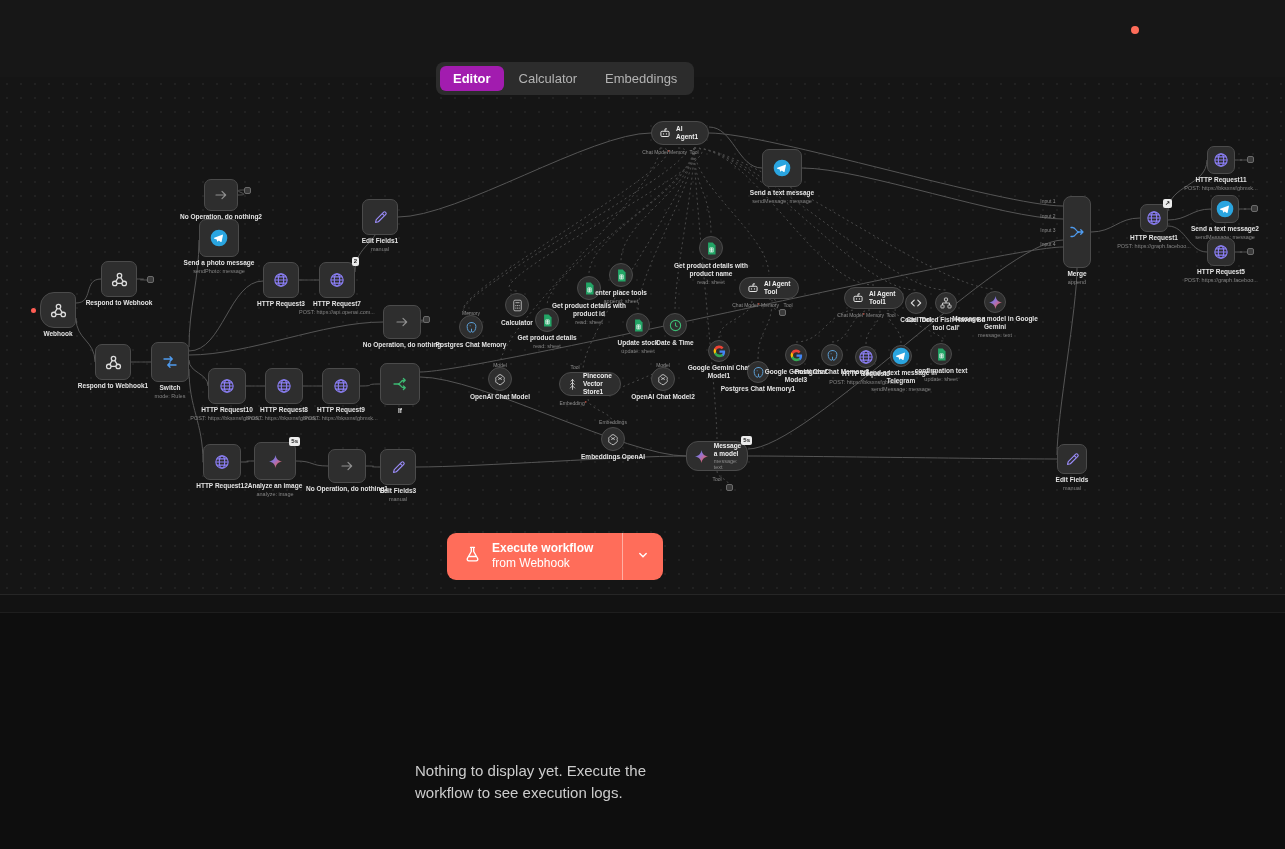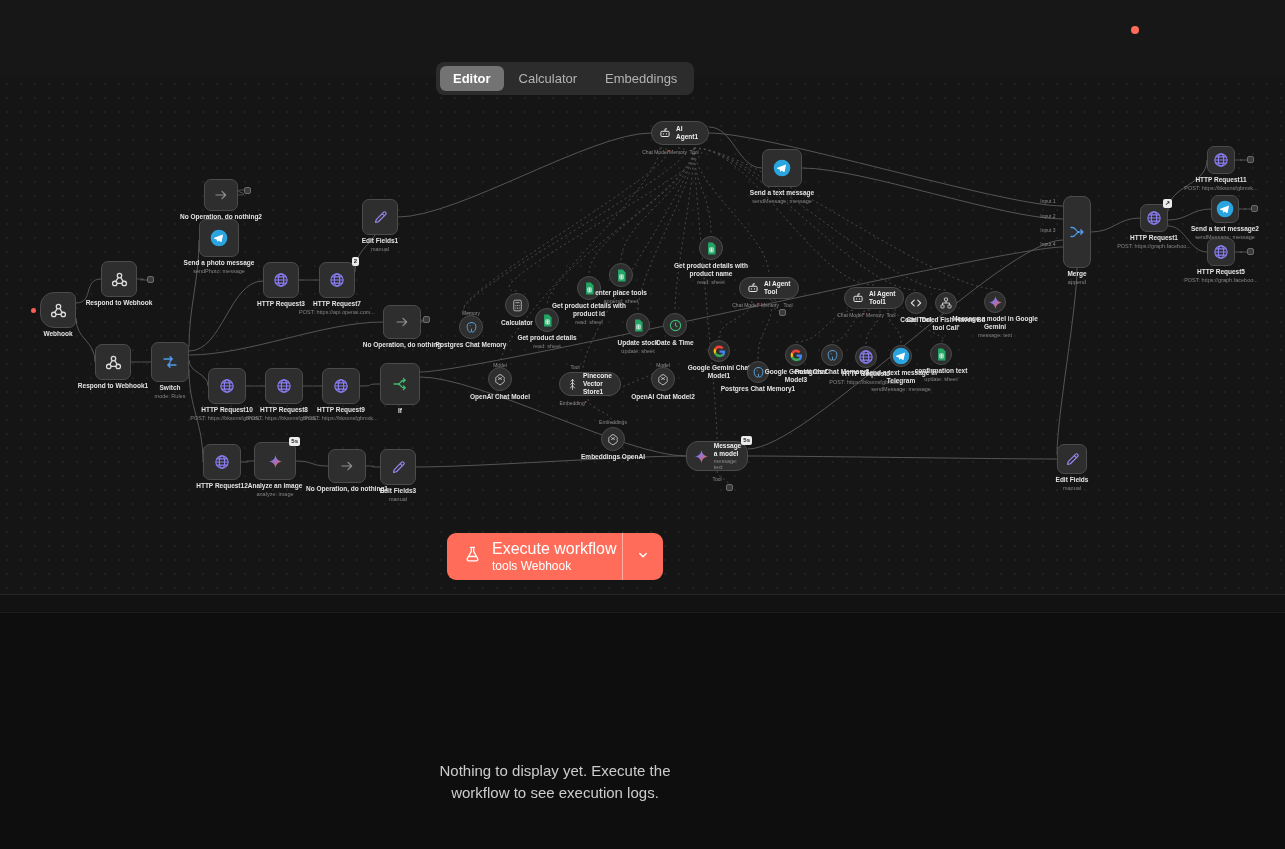--- a/index.html
+++ b/index.html
@@ -14,27 +14,27 @@
     background:#2a2a2a;border:1px solid #3a3a3a;border-radius:6px;color:#f0f0f0;
     font-size:13px;font-weight:700;display:flex;align-items:center;cursor:pointer;}
   .publish-dot{position:absolute;right:146px;top:26px;width:8px;height:8px;border-radius:50%;background:#ff6d5a;z-index:6;}
   .saved-label{position:absolute;right:88px;top:37px;color:#8e8e8e;font-size:13px;}
   .history-btn{position:absolute;right:35px;top:34px;width:20px;height:20px;cursor:pointer;}
   .history-btn svg{width:100%;height:100%;}
   
   .tabbar{position:absolute;left:436px;top:62px;z-index:6;background:#2c2c2c;border-radius:8px;
     padding:4px;display:flex;gap:2px;}
   .tab{padding:5px 13px;border-radius:6px;font-size:13px;color:#b3b3b3;cursor:pointer;white-space:nowrap;}
-  .tab.active{background:#737373;color:#ffffff;font-weight:700;}
+  .tab.active{background:#a21caf;color:#ffffff;font-weight:700;}
   
   .canvas{position:absolute;left:0;top:77px;width:1285px;height:517px;background:#151515;
     background-image:radial-gradient(circle,#212121 1px,transparent 1px);background-size:14px 14px;}
   .divider1{position:absolute;left:0;top:594px;width:1285px;height:17px;background:#121212;border-top:1px solid #262626;border-bottom:1px solid #242424;}
   .logs-panel{position:absolute;left:0;top:612px;width:1285px;height:237px;background:#0e0e0e;border-top:1px solid #1e1e1e;}
-  .empty-msg{position:absolute;left:415px;top:760px;width:280px;text-align:center;
+  .empty-msg{position:absolute;left:415px;top:760px;width:280px;text-align:left;
     color:#cccccc;font-size:15px;line-height:1.45;}
   
   #edges{position:absolute;left:0;top:0;width:1285px;height:849px;z-index:1;pointer-events:none;}
   
   .node{position:absolute;z-index:2;background:#2e2e2e;border:1px solid #4b4b4b;
     display:flex;align-items:center;justify-content:center;cursor:pointer;box-sizing:border-box;}
   .node.sq{border-radius:7px;}
   .node.trigger{border-radius:14px 7px 7px 14px;}
   .node.round{border-radius:50%;}
   .node.wide{border-radius:12px;flex-direction:row;gap:4px;padding:0 6px;}
@@ -50,21 +50,21 @@
   .badge{position:absolute;top:-6px;right:-5px;background:#ececec;color:#181818;
     font-size:6px;font-weight:700;line-height:9px;height:9px;padding:0 2px;border-radius:2px;z-index:4;}
   .endpoint{position:absolute;width:7px;height:7px;border-radius:2px;background:#3a3a3a;border:1px solid #6b6b6b;z-index:2;box-sizing:border-box;}
   .port-label{position:absolute;transform:translateX(-50%);color:#8d8d8d;font-size:5px;white-space:nowrap;z-index:3;pointer-events:none;}
   .port-label .red{color:#ff6d5a;}
   .red-mark{position:absolute;width:5px;height:5px;border-radius:50%;background:#ff5d54;z-index:3;}
   
   .exec-btn{position:absolute;left:447px;top:533px;width:216px;height:47px;background:#ff6d5a;
     border-radius:9px;display:flex;align-items:center;z-index:6;color:#fff;cursor:pointer;}
   .exec-main{display:flex;align-items:center;gap:10px;padding-left:16px;flex:1;}
-  .exec-text .t1{font-size:16px;font-weight:400;line-height:1.15;}
+  .exec-text .t1{font-size:12px;font-weight:700;line-height:1.15;}
   .exec-text .t2{font-size:12px;font-weight:400;line-height:1.2;}
   .exec-sep{width:1px;height:47px;background:rgba(255,255,255,.45);}
   .exec-caret{width:40px;display:flex;align-items:center;justify-content:center;cursor:pointer;}
 </style>
 </head>
 <body>
 
 <div class="canvas"></div>
 <svg id="edges" viewBox="0 0 1285 849">
     <path d="M76,303 C94,303 83,279 101,279" fill="none" stroke="#555" stroke-width="1"></path>
@@ -828,21 +828,21 @@
 <div class="exec-btn">
   <div class="exec-main">
     <span class="nicon">
       <svg width="19" height="19" viewBox="0 0 24 24" fill="none" stroke="#fff" stroke-width="1.7" stroke-linecap="round" stroke-linejoin="round">
         <path d="M9.5 3h5M10.5 3v5.2l-5 8.9A2 2 0 0 0 7.3 20h9.4a2 2 0 0 0 1.8-2.9l-5-8.9V3"></path>
           <path d="M8 14.5h8"></path>
       </svg>
     </span>
     <span class="exec-text">
       <div class="t1">Execute workflow</div>
-      <div class="t2">tools Webhook</div>
+      <div class="t2">from Webhook</div>
     </span>
   </div>
   <div class="exec-sep"></div>
   <div class="exec-caret">
     <span>
       <svg width="14" height="14" viewBox="0 0 24 24" fill="none" stroke="#fff" stroke-width="2.4" stroke-linecap="round">
           <path d="M6.5 9.5 12 15l5.5-5.5"></path>
         </svg>
     </span>
   </div>

